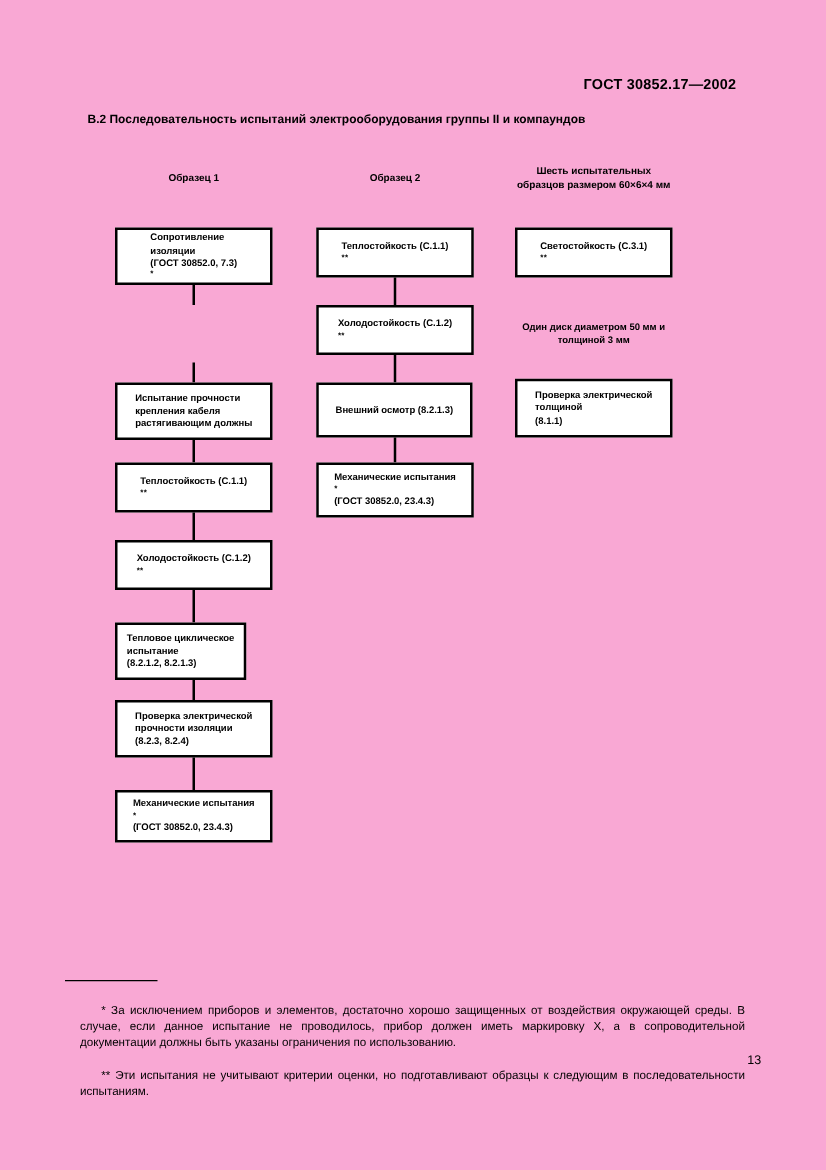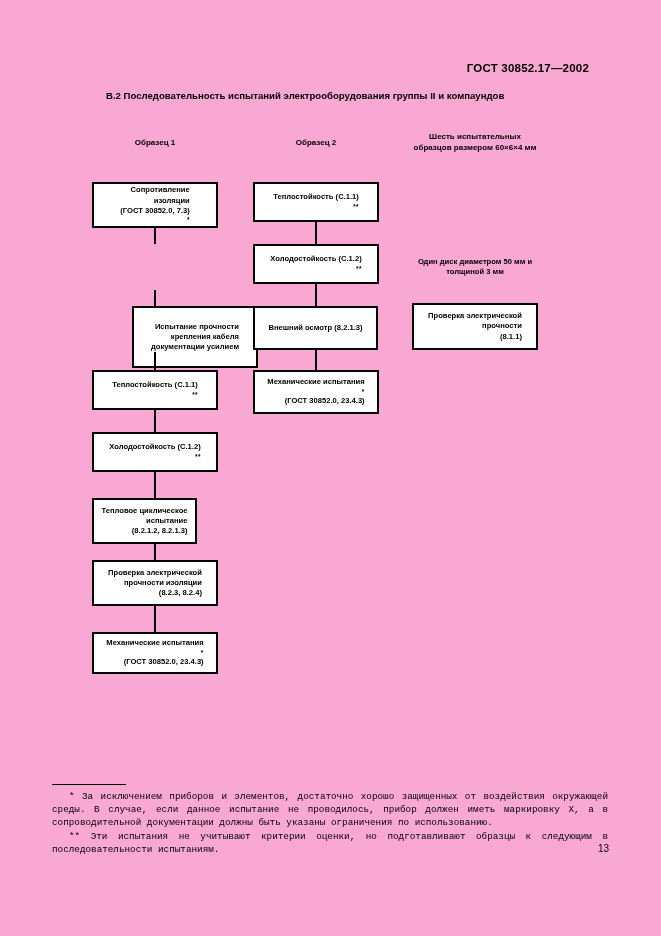--- a/index.html
+++ b/index.html
@@ -31,21 +31,20 @@
   }
 
   
   .section-title {
     position: absolute;
     top: 90px;
     left: 70px;
     font-size: 9.6px;
     font-weight: bold;
     white-space: nowrap;
-    margin-left: 36px;
   }
 
   
   #chart {
     position: absolute;
     top: 0;
     left: 0;
     width: 661px;
     height: 760px;
   }
@@ -62,21 +61,21 @@
   .col-head.c3 { left: 412px; width: 126px; top: 132px; text-align: center; }
 
   .node {
     position: absolute;
     box-sizing: border-box;
     border: 2.2px solid #000;
     background: #fff;
     display: flex;
     align-items: center;
     justify-content: center;
-    text-align: right;
+    text-align: left;
     font-size: 7.6px;
     font-weight: bold;
     line-height: 1.36;
     padding: 2px 3px;
   }
   .node span { display: block; }
 
   .note {
     position: absolute;
     box-sizing: border-box;
@@ -111,23 +110,22 @@
   .footnotes {
     position: absolute;
     left: 52px;
     top: 790px;
     width: 556px;
     font-size: 9.3px;
     line-height: 1.42;
     text-align: justify;
   }
   .footnotes p {
-    margin: 0;
+    margin: 12px;
     text-indent: 17px;
-    font-family: Liberation Mono, monospace;
   }
   .page-number {
     position: absolute;
     right: 52px;
     top: 843px;
     font-size: 10px;
   }
 </style>
 </head>
 <body>
@@ -155,25 +153,25 @@
         <span>
             <span>(ГОСТ 30852.0, 7.3)</span>
             <span class="sup">*</span>
           </span>
       </div>
     </div>
     <div class="connector" style="left:154px; top:228px; height:16px;"></div>
 
     <div class="connector" style="left:154px; top:290px; height:16px;"></div>
 
-    <div class="node" style="left:92px; top:306px; width:126px; height:62px;margin-left:40px;">
+    <div class="node" style="left:92px; top:306px; width:126px; height:46px;">
       <div>
         <span>Испытание прочности</span>
         <span>крепления кабеля</span>
-        <span>документации усилием</span>
+        <span>растягивающим должны</span>
       </div>
     </div>
     <div class="connector" style="left:154px; top:352px; height:18px;"></div>
 
     <div class="node" style="left:92px; top:370px; width:126px; height:40px;">
       <div>
         <span>
             <span>Теплостойкость (С.1.1)</span>
             <span class="sup">**</span>
           </span>
@@ -249,31 +247,39 @@
     <div class="node" style="left:253px; top:370px; width:126px; height:44px;">
       <div>
         <span>
             <span>Механические испытания</span>
             <span class="sup">*</span>
           </span>
         <span>(ГОСТ 30852.0, 23.4.3)</span>
       </div>
     </div>
 
+    <div class="node" style="left:412px; top:182px; width:126px; height:40px;">
+      <div>
+        <span>
+            <span>Светостойкость (С.3.1)</span>
+            <span class="sup">**</span>
+          </span>
+      </div>
+    </div>
 
     <div class="note" style="left:412px; top:257px; width:126px;">
       <span>Один диск</span>
       <span>диаметром 50 мм</span>
       <span>и толщиной 3 мм</span>
     </div>
 
     <div class="node" style="left:412px; top:303px; width:126px; height:47px;">
       <div>
         <span>Проверка электрической</span>
-        <span>прочности</span>
+        <span>толщиной</span>
         <span>(8.1.1)</span>
       </div>
     </div>
 
 
 
   </div>
 
   <div class="fn-rule"></div>
   <div class="footnotes">

